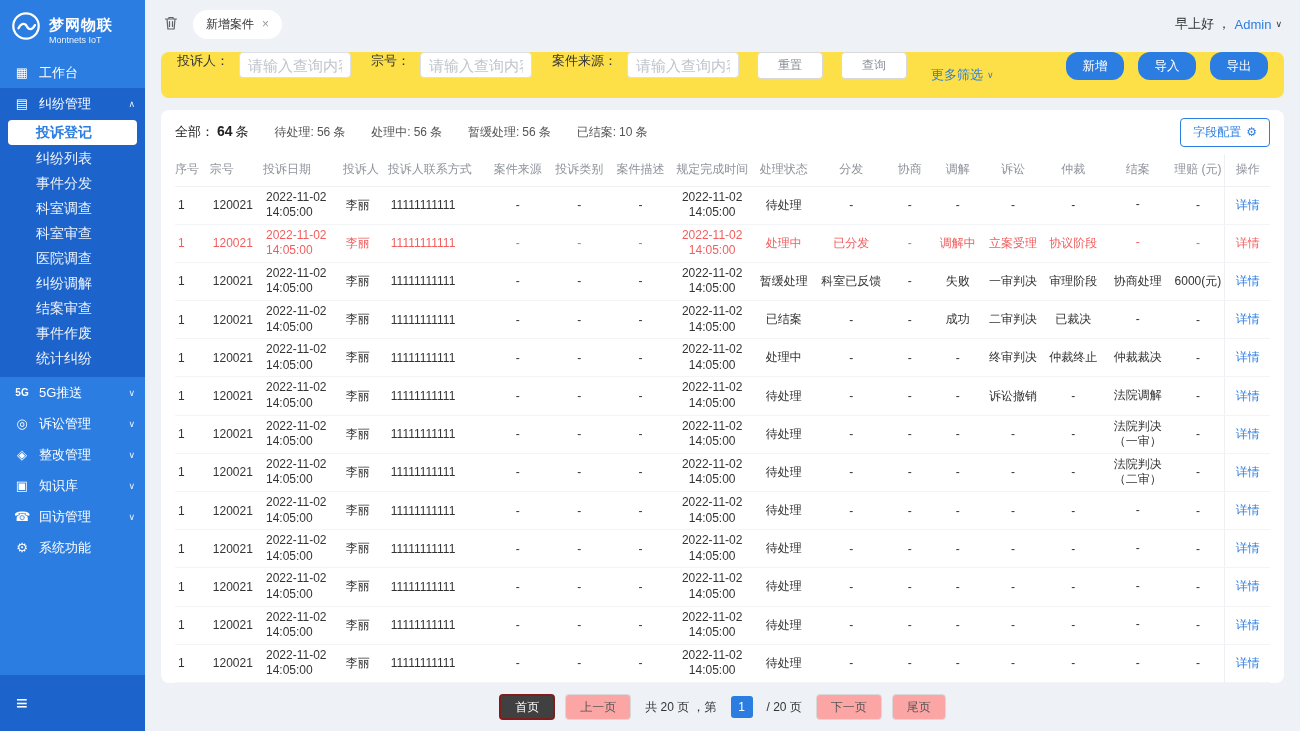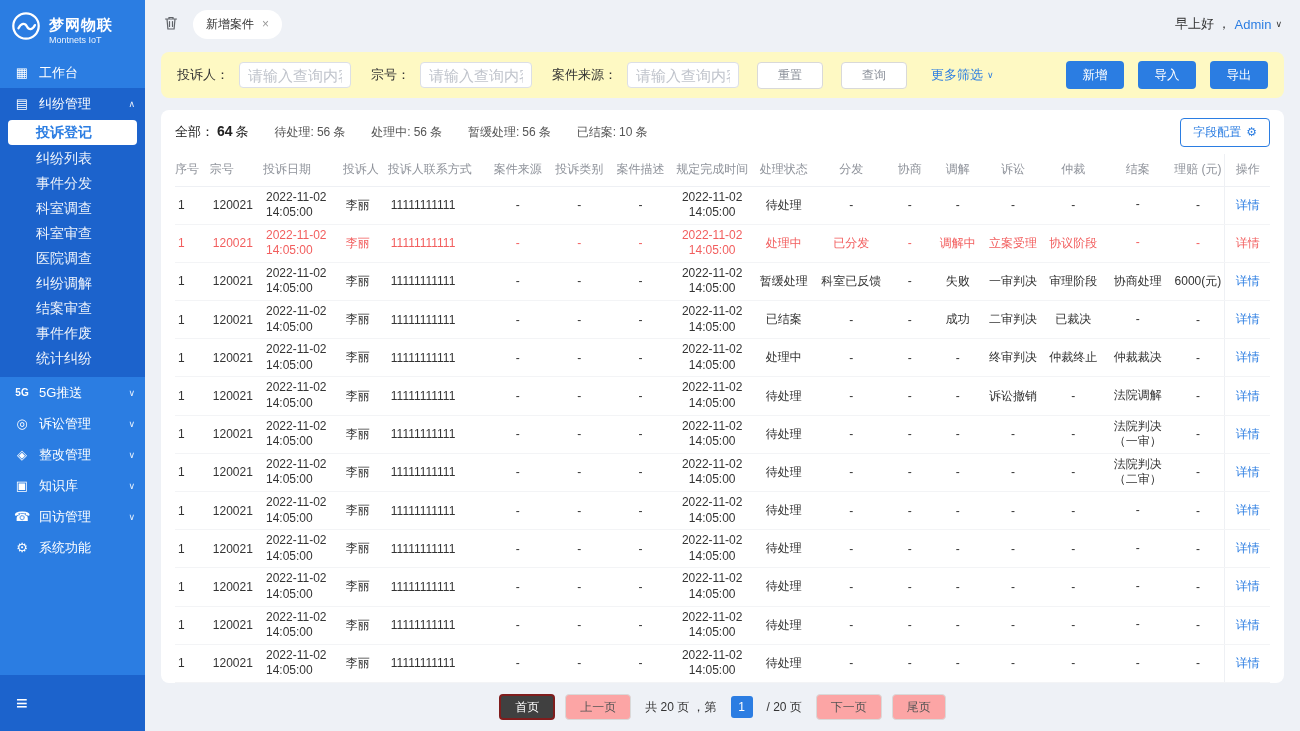--- a/index.html
+++ b/index.html
@@ -29,29 +29,29 @@
   .main { flex:1; display:flex; flex-direction:column; min-width:0; }
   .topbar { height:48px; display:flex; align-items:center; padding:0 18px; gap:14px; }
   .icon-btn { background:none; border:none; cursor:pointer; display:flex; align-items:center; }
   .tab-pill { background:#fff; border-radius:15px; padding:6px 13px; font-size:12px; display:flex; align-items:center; gap:8px; cursor:pointer; }
   .tab-close { color:#999; font-size:12px; cursor:pointer; }
   .topbar-spacer { flex:1; }
   .greeting { font-size:13px; display:flex; align-items:center; gap:4px; }
   .username { color:#2b7de2; cursor:pointer; }
   .greet-chev { font-size:9px; color:#333; }
   
-  .filter-card { margin:4px 16px 0; background:#fef9c3; border-radius:8px; height:46px; display:flex; align-items:center; padding:0 16px; gap:10px; }
+  .filter-card { margin:4px 16px 0; background:#fde047; border-radius:8px; height:46px; display:flex; padding:0 16px; gap:10px; }
   .f-label { font-size:13px; color:#333; white-space:nowrap; }
   .f-input { width:112px; height:26px; border:1px solid #dcdfe6; border-radius:4px; padding:0 8px; font-size:15px; outline:none; font-family:inherit; }
   .f-input::placeholder { color:#c0c4cc; }
   .ghost-btn { height:27px; min-width:66px; background:#fff; border:1px solid #d9d9d9; border-radius:4px; color:#8a8f99; font-size:12px; cursor:pointer; margin-left:8px; font-family:inherit; }
   .more-link { color:#2b7de2; font-size:13px; margin-left:14px; cursor:pointer; white-space:nowrap; display:flex; align-items:center; gap:4px; }
   .more-chev { font-size:9px; }
   .filter-right { margin-left:auto; display:flex; gap:14px; }
-  .primary-btn { height:28px; min-width:58px; background:#2b7de2; color:#fff; border:none; border-radius:4px; font-size:12.5px; cursor:pointer; padding:0 14px; font-family:inherit; }
+  .primary-btn { height:28px; min-width:58px; background:#2b7de2; color:#fff; border:none; border-radius:12px; font-size:12.5px; cursor:pointer; padding:0 14px; font-family:inherit; }
   
   .table-card { margin:12px 16px 0; background:#fff; border-radius:8px; flex:1; padding:0 14px; overflow:hidden; display:flex; flex-direction:column; }
   .stats-row { height:44px; display:flex; align-items:center; gap:26px; flex-shrink:0; }
   .stat { font-size:12px; color:#555; white-space:nowrap; }
   .stat .stat-count { margin:0 3px; }
   .stat.primary { font-size:13px; color:#222; }
   .stat.primary .stat-count { font-weight:bold; font-size:14px; }
   .field-config-btn { margin-left:auto; background:#fff; border:1px solid #2b7de2; color:#2b7de2; border-radius:4px; font-size:12px; padding:5px 12px; cursor:pointer; display:flex; align-items:center; gap:5px; font-family:inherit; }
   table { width:100%; border-collapse:collapse; table-layout:fixed; font-size:12px; }
   th { color:#8f939b; font-weight:normal; height:32px; border-bottom:1px solid #eef0f4; }

